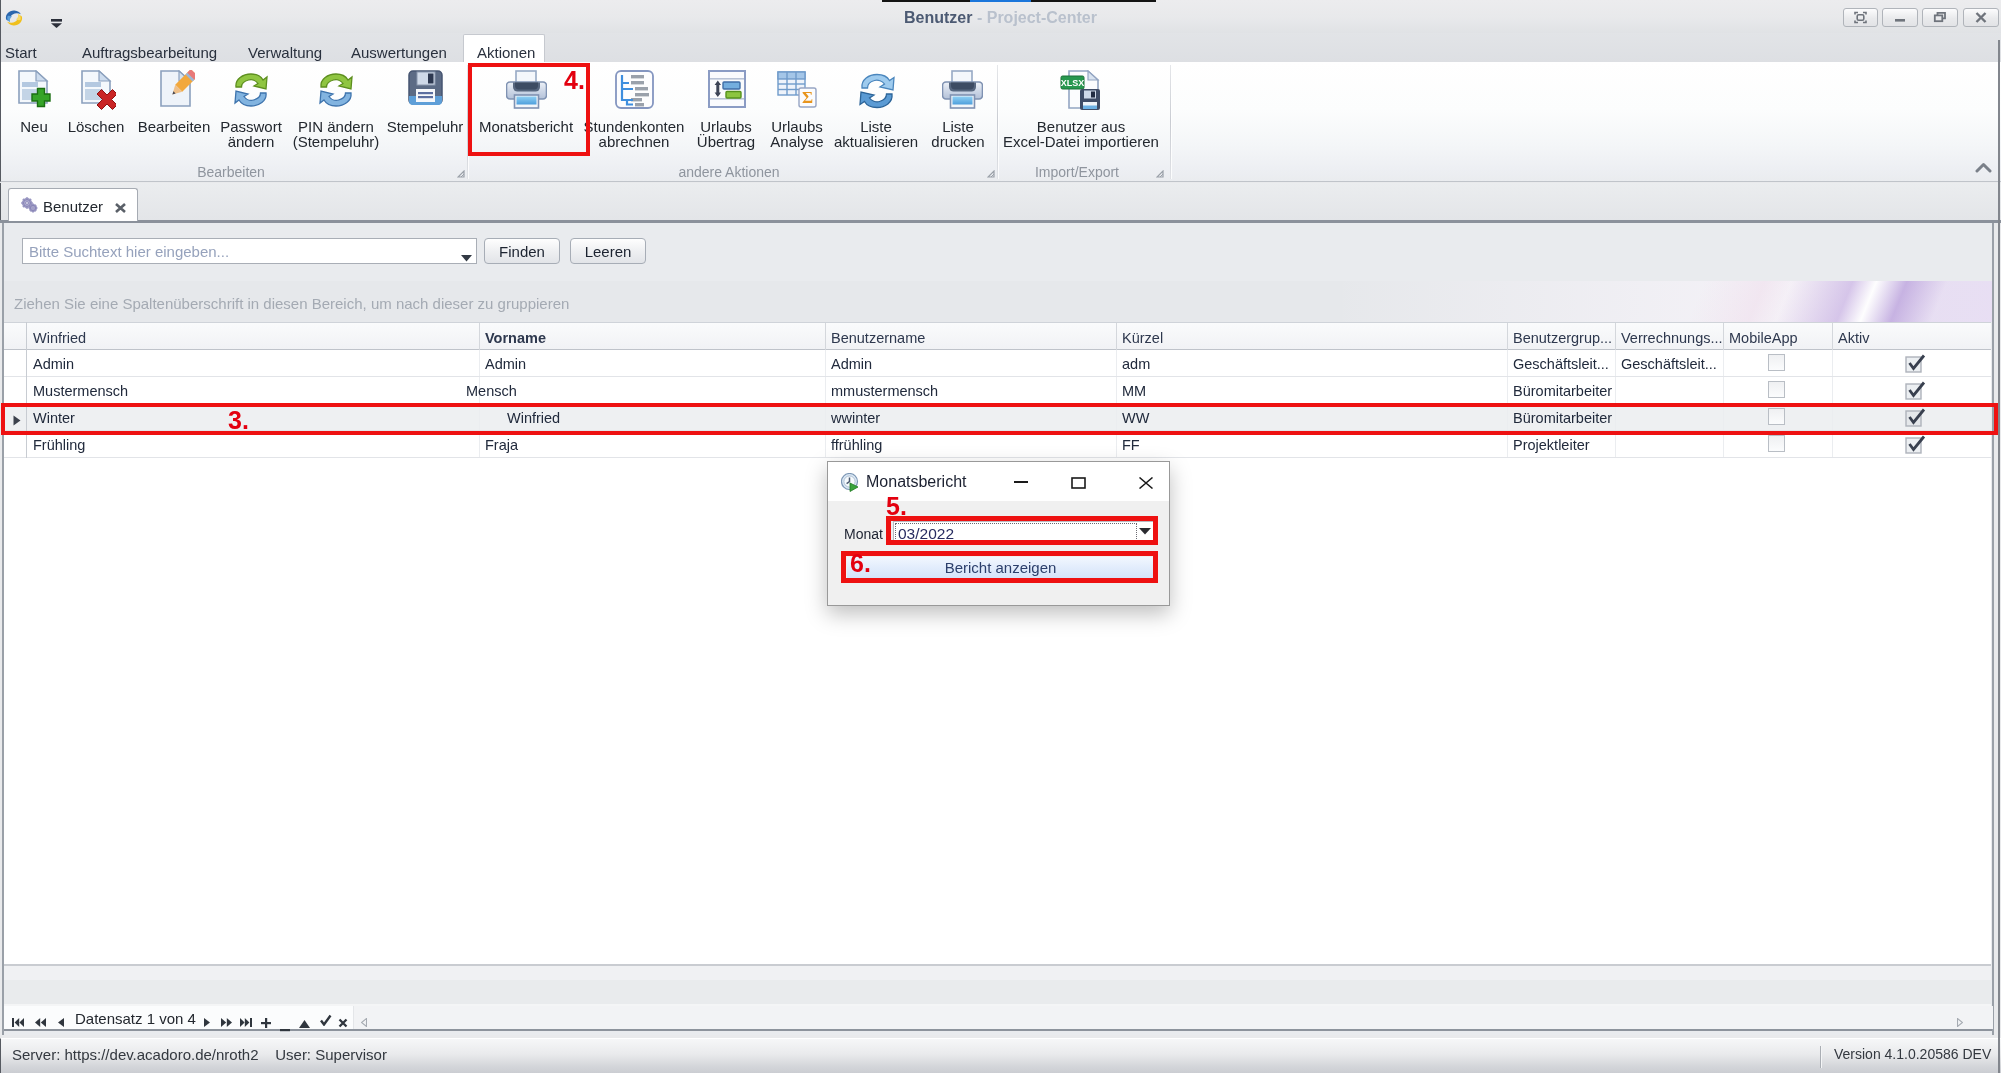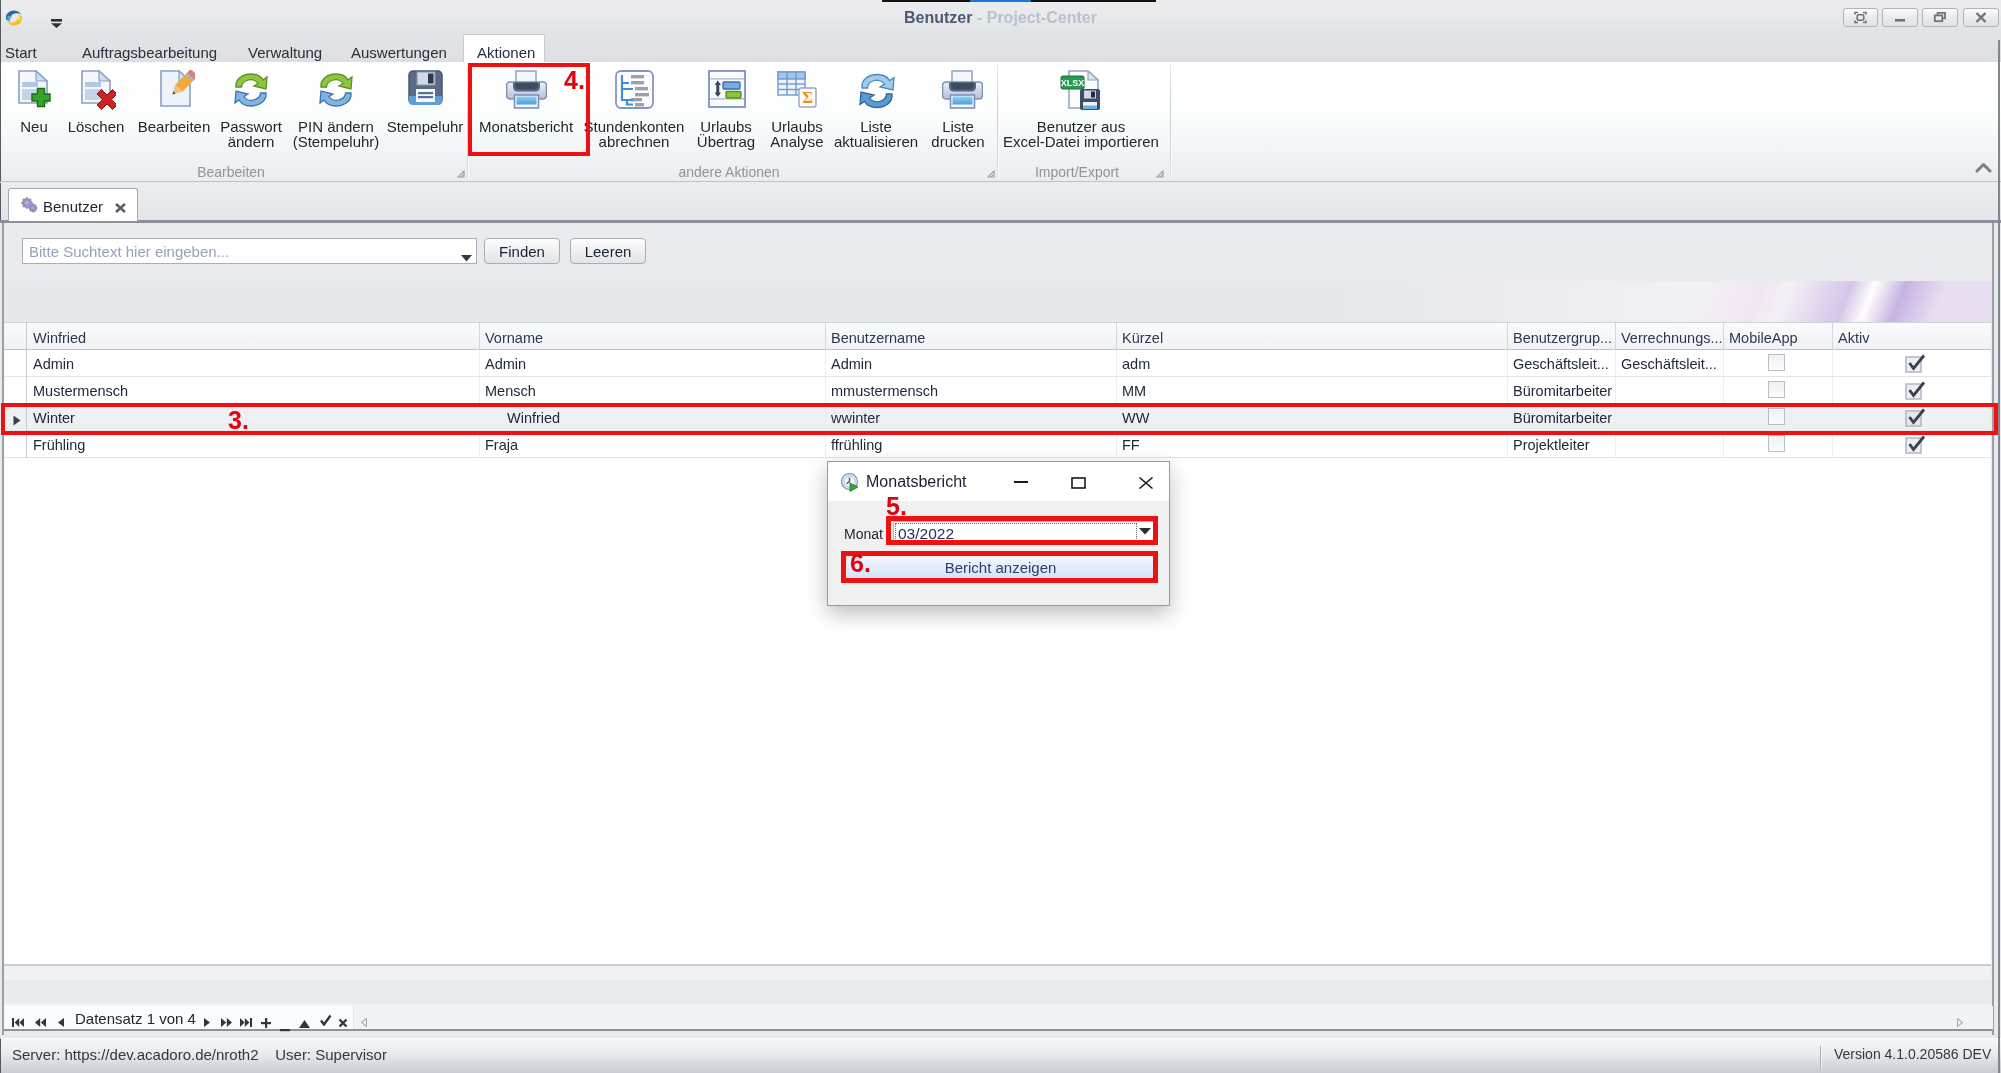--- a/index.html
+++ b/index.html
@@ -352,34 +352,35 @@
   <div class="abs" style="left:29px;top:243px;font-size:15px;color:#96a2bc;">Bitte Suchtext hier eingeben...</div>
   <div class="abs" style="left:461px;top:248px;"><svg width="11" height="7" viewBox="0 0 11 7">
       <polygon points="0,0 11,0 5.5,6.5" fill="#333a44"></polygon>
     </svg></div>
   <div class="abs btn" style="left:484px;top:238px;width:76px;height:26px;line-height:25px;">Finden</div>
   <div class="abs btn" style="left:570px;top:238px;width:76px;height:26px;line-height:25px;">Leeren</div>
   <div class="abs" id="groupby">
     <div style="position:absolute;right:0;top:0;width:660px;height:41px;background:
       linear-gradient(112deg,rgba(230,200,225,0) 55%,rgba(238,214,232,.4) 64%,rgba(246,236,246,.3) 68%,rgba(188,160,222,.55) 77%,rgba(255,255,255,.9) 80.5%,rgba(168,136,212,.6) 85%,rgba(206,186,233,.35) 91%,rgba(218,202,239,.5) 100%),
       linear-gradient(90deg,rgba(242,239,246,0) 0%,rgba(246,243,249,.8) 60%,#f6f3f8 100%);"></div>
+    <div class="txt">Ziehen Sie eine Spaltenüberschrift in diesen Bereich, um nach dieser zu gruppieren</div>
   </div>
 
   <div class="abs" id="grid">
     <div id="ghead">
       <div class="vline" style="left:22px;"></div>
       <div class="vline" style="left:475px;"></div>
       <div class="vline" style="left:821px;"></div>
       <div class="vline" style="left:1112px;"></div>
       <div class="vline" style="left:1503px;"></div>
       <div class="vline" style="left:1611px;"></div>
       <div class="vline" style="left:1719px;"></div>
       <div class="vline" style="left:1828px;"></div>
       <div class="hcell" style="left:29px;">Winfried</div>
-      <div class="hcell" style="left:481px;">Vorname</div>
+      <div class="hcell" style="left:481px;font-weight:bold;">Vorname</div>
       <div class="hcell" style="left:827px;">Benutzername</div>
       <div class="hcell" style="left:1118px;">Kürzel</div>
       <div class="hcell" style="left:1509px;">Benutzergrup...</div>
       <div class="hcell" style="left:1617px;">Verrechnungs...</div>
       <div class="hcell" style="left:1725px;">MobileApp</div>
       <div class="hcell" style="left:1834px;">Aktiv</div>
     </div>
     <div class="row" style="top:28px;">
       <div class="rvline" style="left:22px;"></div>
       <div class="rvline" style="left:475px;"></div>
@@ -404,21 +405,21 @@
     <div class="row" style="top:55px;">
       <div class="rvline" style="left:22px;"></div>
       <div class="rvline" style="left:475px;"></div>
       <div class="rvline" style="left:821px;"></div>
       <div class="rvline" style="left:1112px;"></div>
       <div class="rvline" style="left:1503px;"></div>
       <div class="rvline" style="left:1611px;"></div>
       <div class="rvline" style="left:1719px;"></div>
       <div class="rvline" style="left:1828px;"></div>
       <div class="cell" style="left:29px;">Mustermensch</div>
-      <div class="cell" style="left:481px;text-align:center;">Mensch</div>
+      <div class="cell" style="left:462px;text-align:center;">Mensch</div>
       <div class="cell" style="left:827px;">mmustermensch</div>
       <div class="cell" style="left:1118px;">MM</div>
       <div class="cell" style="left:1509px;">Büromitarbeiter</div>
       <div class="cb" style="left:1764px;"></div>
       <div style="position:absolute;left:1901px;top:4px;"><svg width="22" height="20" viewBox="0 0 22 20">
           <rect x="1" y="3" width="15" height="15" fill="#eceff2" stroke="#aeb3bb" stroke-width="1.4"></rect>
           <path d="M4.5 9 L8.5 14.5 L19 1.5" fill="none" stroke="#39404f" stroke-width="2.8"></path>
         </svg></div>
     </div>
     <div class="row" style="top:82px;background:#eef0f2;">

